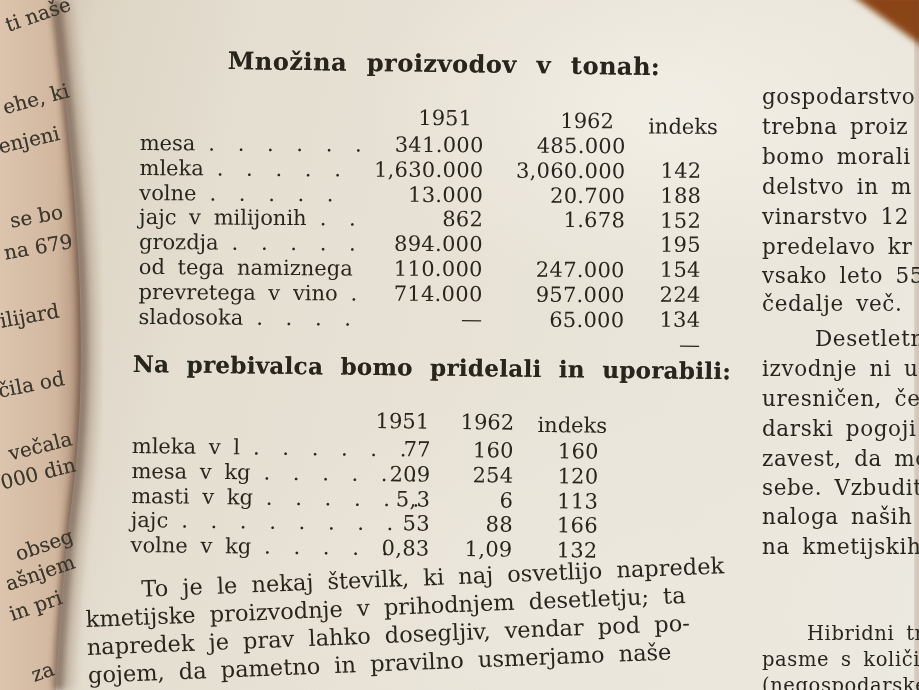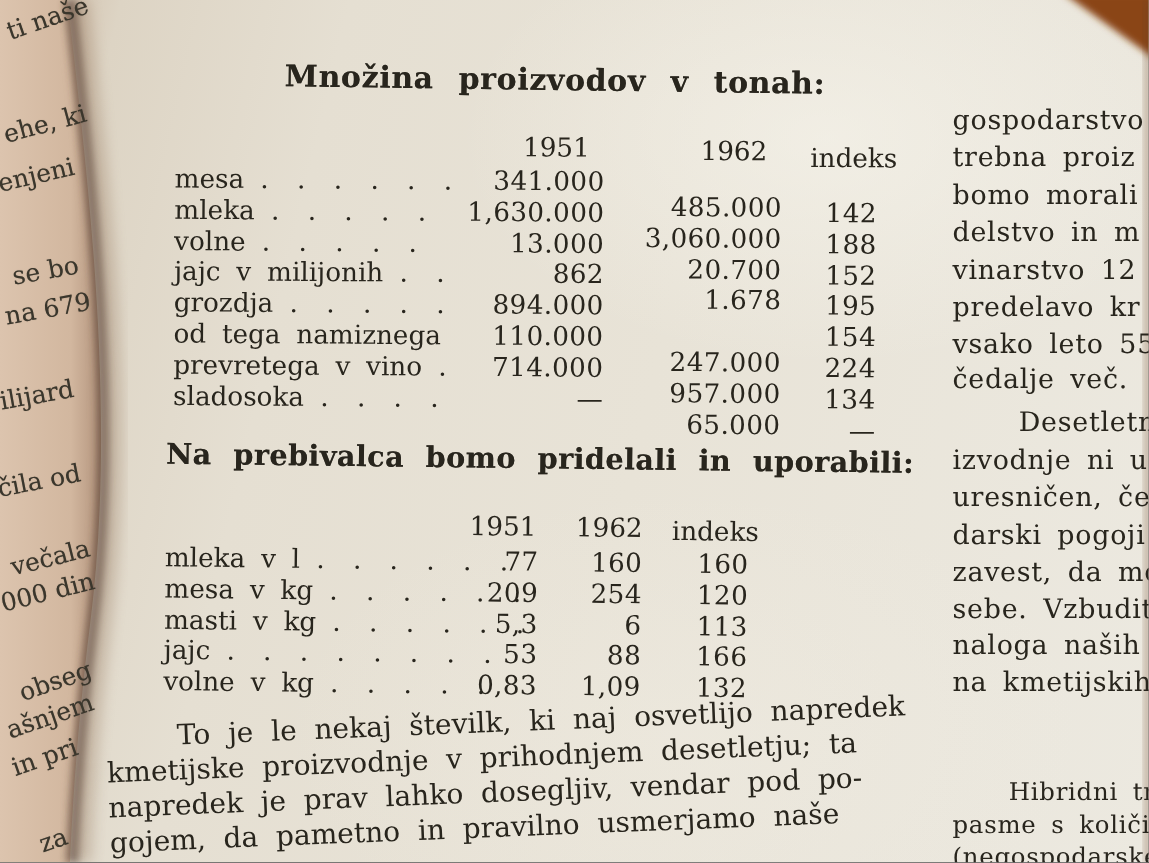--- a/index.html
+++ b/index.html
@@ -33,21 +33,21 @@
     word-spacing:9px; letter-spacing:0.3px; white-space:nowrap; text-shadow:0 0 .5px rgba(40,37,29,.6);}
   .t2 .h1951{right:178px; top:56px;}
   .t2 .h1962{right:93px;  top:56px;}
   .t2 .hindeks{right:0;   top:58px;}
   .t1 .rows{position:absolute; left:0; top:33px; right:0;}
   .t2 .rows{position:absolute; left:0; top:84px; right:0;}
   .trow{position:relative; height:24.8px; white-space:nowrap;}
   .trow .lbl{font-size:21px; word-spacing:6px;}
   .trow .leader{margin-left:13px; font-size:21px; word-spacing:14px; letter-spacing:1px;}
   .trow .num{position:absolute; top:0; font-size:21px; letter-spacing:0.3px;}
-  .t1 .num.c1{right:234px;} .t1 .num.c2{right:92px;margin-top:20px;} .t1 .num.c3{right:16px;margin-top:24px;}
+  .t1 .num.c1{right:234px;} .t1 .num.c2{right:92px;} .t1 .num.c3{right:16px;margin-top:24px;}
   .t2 .num.c1{right:176px;} .t2 .num.c2{right:93px;} .t2 .num.c3{right:8px;}
   
   .para{position:absolute; left:84px; top:577px; width:700px; font-size:22.5px;
     line-height:28px; word-spacing:7px; transform:rotate(-2.3deg); transform-origin:left top;}
   .para .pline{white-space:nowrap;}
   .para .pline.first{text-indent:57px;}
   
   .rline{position:absolute; font-size:21.5px; word-spacing:5px; letter-spacing:0.6px; white-space:nowrap;}
   .rline.small{font-size:19.5px;}
   

